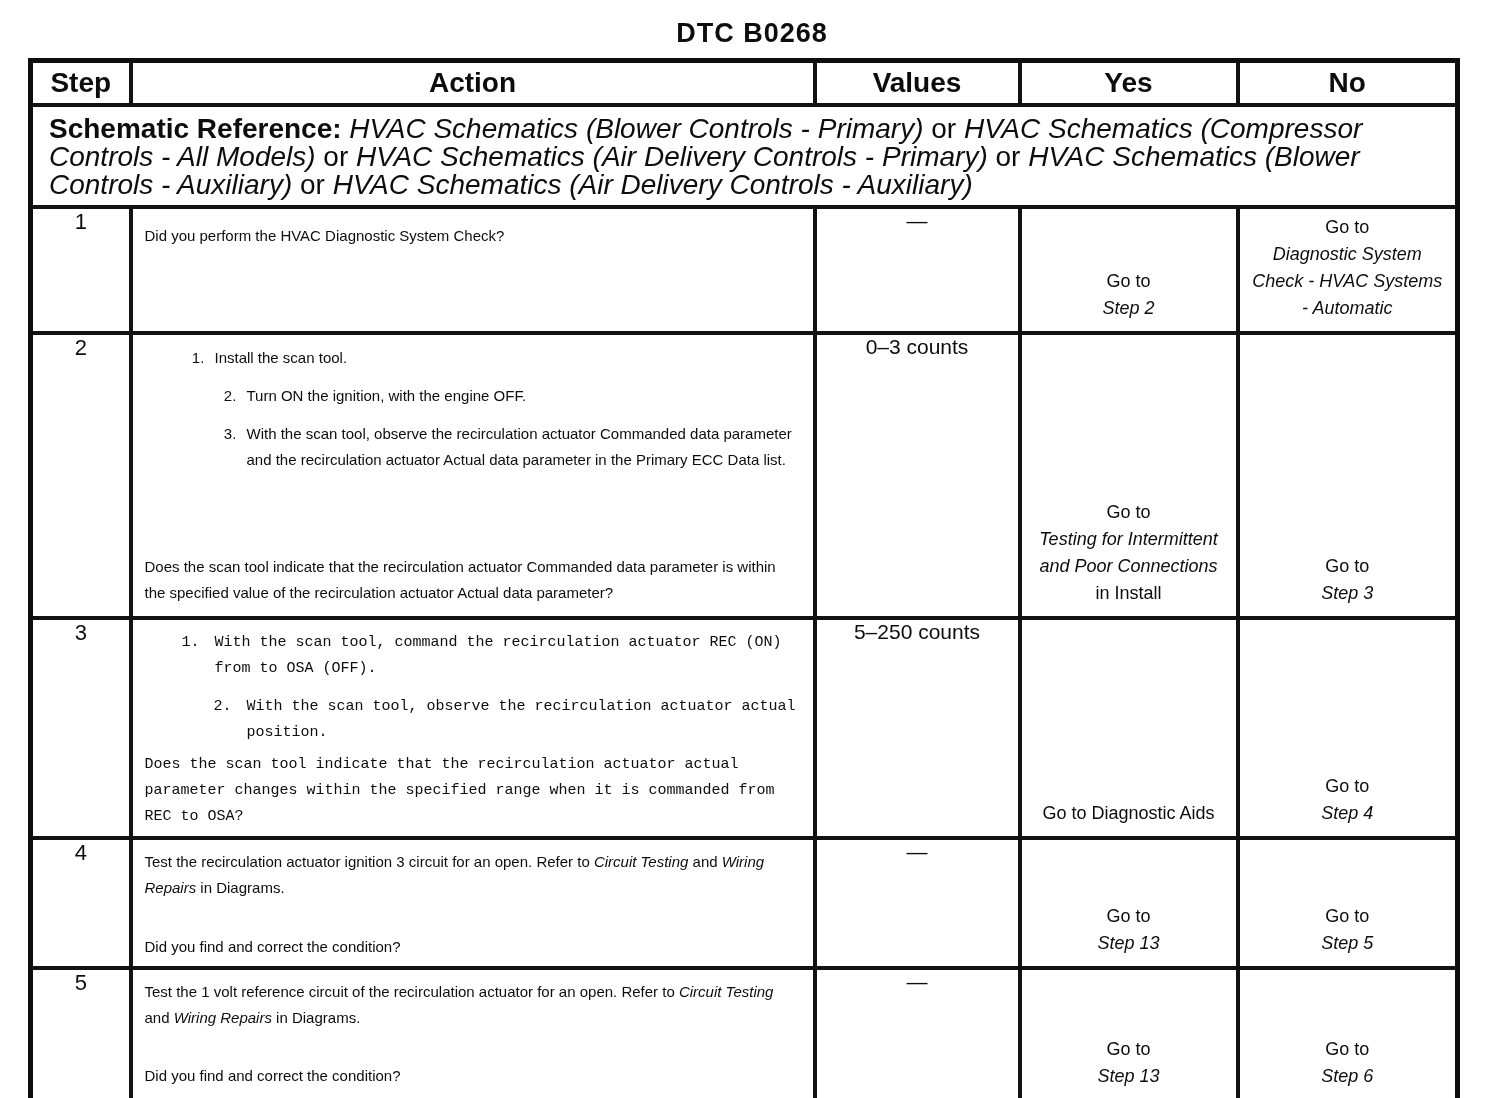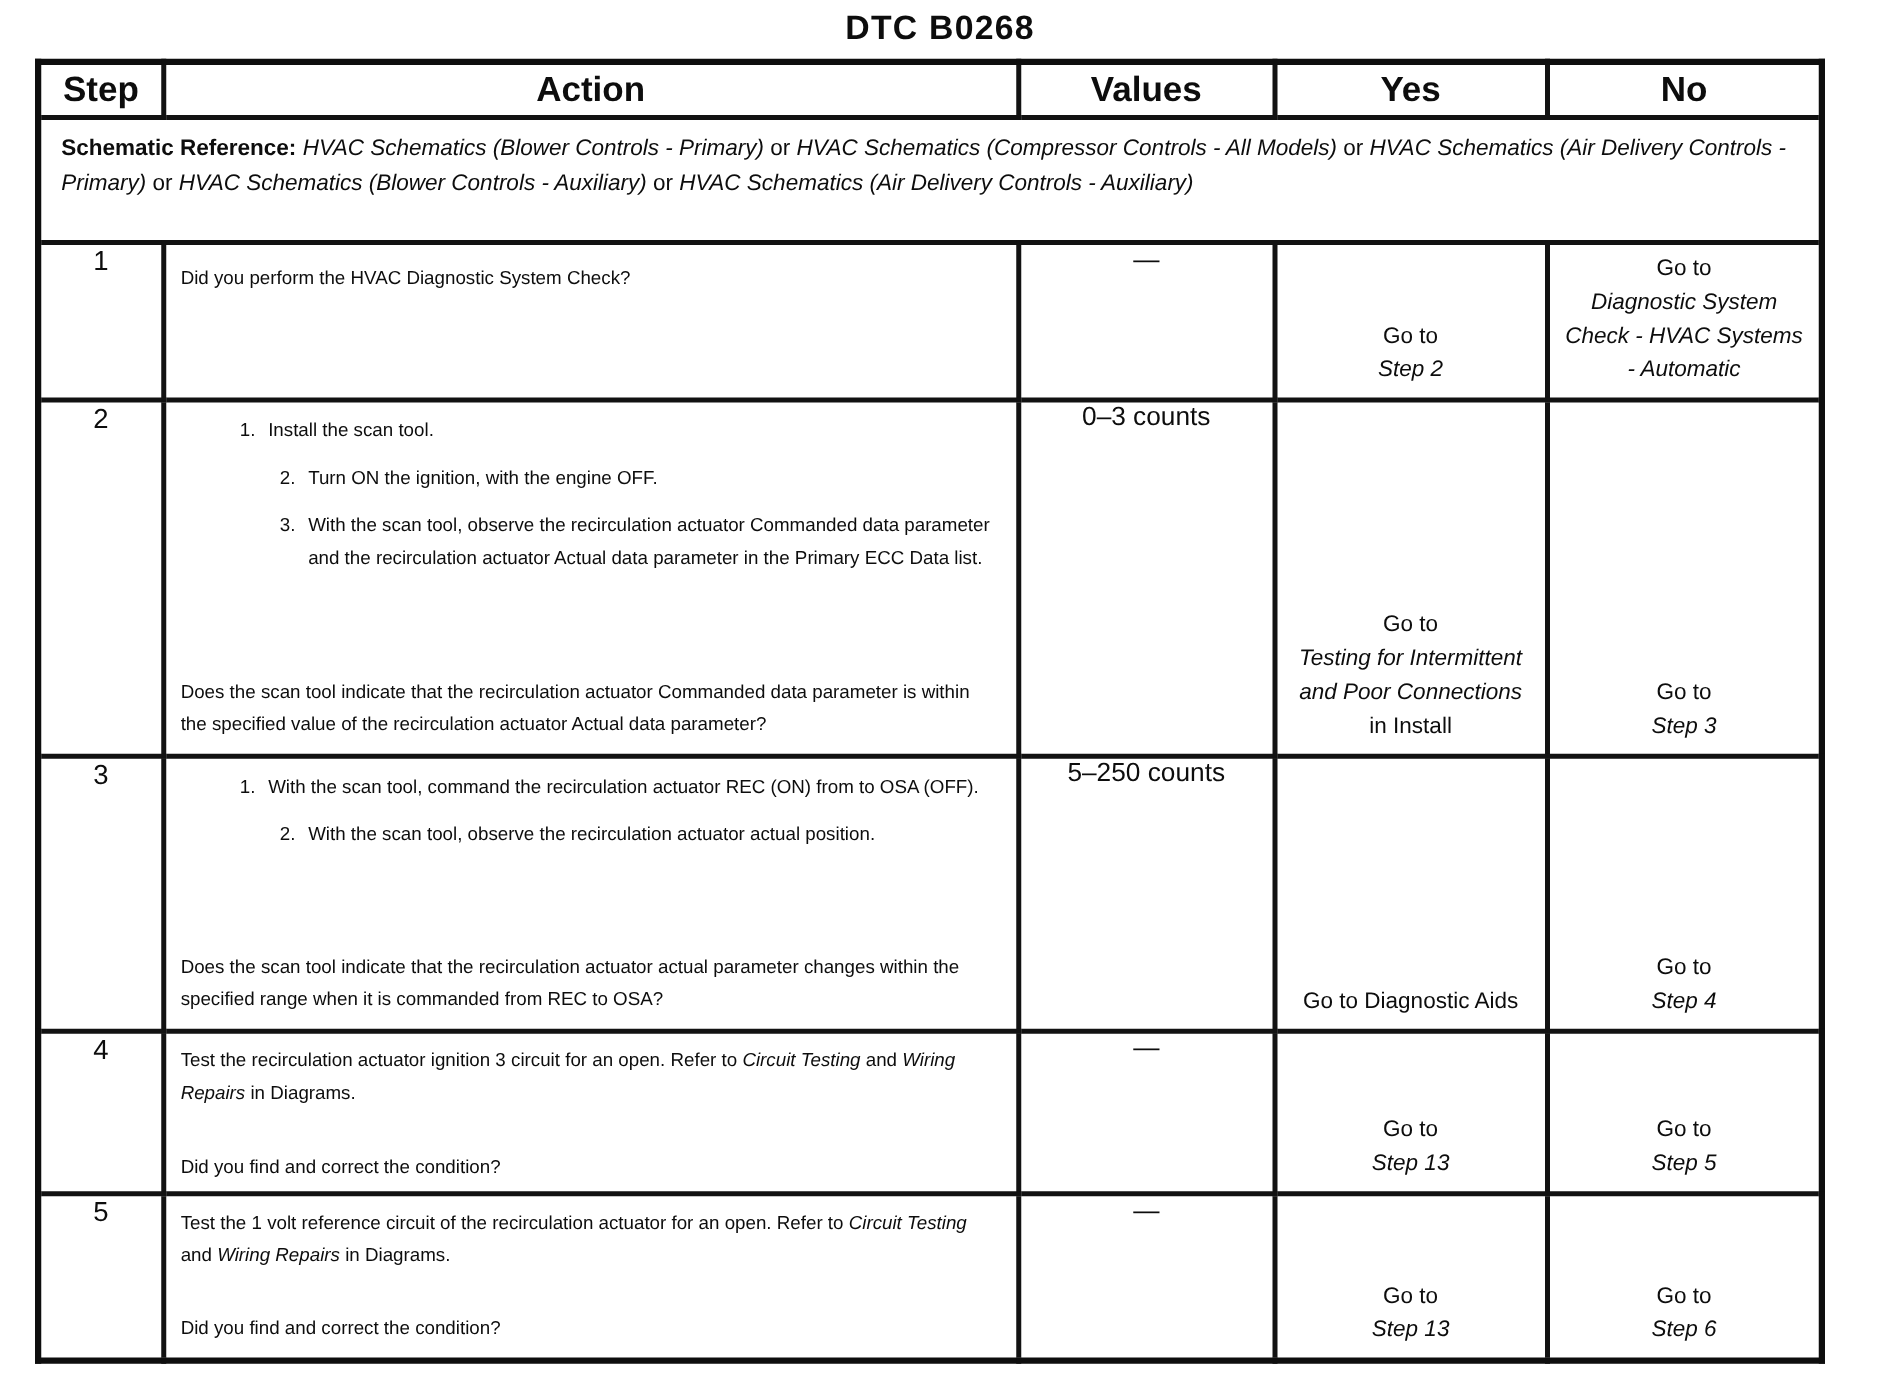--- a/index.html
+++ b/index.html
@@ -9,21 +9,21 @@
     color: #0d0d0d;
     font-family: "Liberation Sans", "DejaVu Sans", sans-serif;
     overflow: hidden;
   }
   .page { width: 1504px; height: 1098px; position: relative; }
   .doc-title {
     text-align: center;
     font-size: 27px;
     font-weight: bold;
     letter-spacing: 1px;
-    padding-top: 7px;
+    padding-top: 18px;
     margin-bottom: 9px;
   }
   table.dtc {
     border-collapse: collapse;
     table-layout: fixed;
     margin-left: 28px;
     width: 1427px;
     background: #fff;
   }
   table.dtc th, table.dtc td {
@@ -34,41 +34,41 @@
   th.hdr {
     font-size: 28px;
     font-weight: bold;
     text-align: center;
     vertical-align: middle;
     height: 42px;
     padding: 4px 6px;
   }
   td.schematic {
     height: 100px;
-    font-size: 18px;
+    font-size: 28px;
     line-height: 28px;
     padding: 8px 16px 6px 16px;
     vertical-align: top;
   }
   td.step-cell {
     text-align: center;
     vertical-align: middle;
     font-size: 22px;
   }
   td.action-cell { padding: 8px 12px 10px 12px; }
   .cell-flex {
     display: flex;
     flex-direction: column;
     justify-content: space-between;
     font-size: 15px;
     line-height: 26px;
   }
   .r1 .cell-flex { height: 103px; }
   .r2 .cell-flex { height: 263px; }
-  .r3 .cell-flex { height: 198px; }
+  .r3 .cell-flex { height: 198px; font-family: Liberation Mono, monospace; }
   .r4 .cell-flex { height: 108px; gap: 27px; }
   .r5 .cell-flex { height: 111px; }
   ol.steps-list {
     list-style: decimal outside;
     padding-left: 64px;
     margin-top: 2px;
   }
   ol.steps-list li { padding-left: 6px; }
   ol.steps-list li + li { margin-top: 12px; margin-left: 32px; }
   p.lead { margin-top: 1px; }

